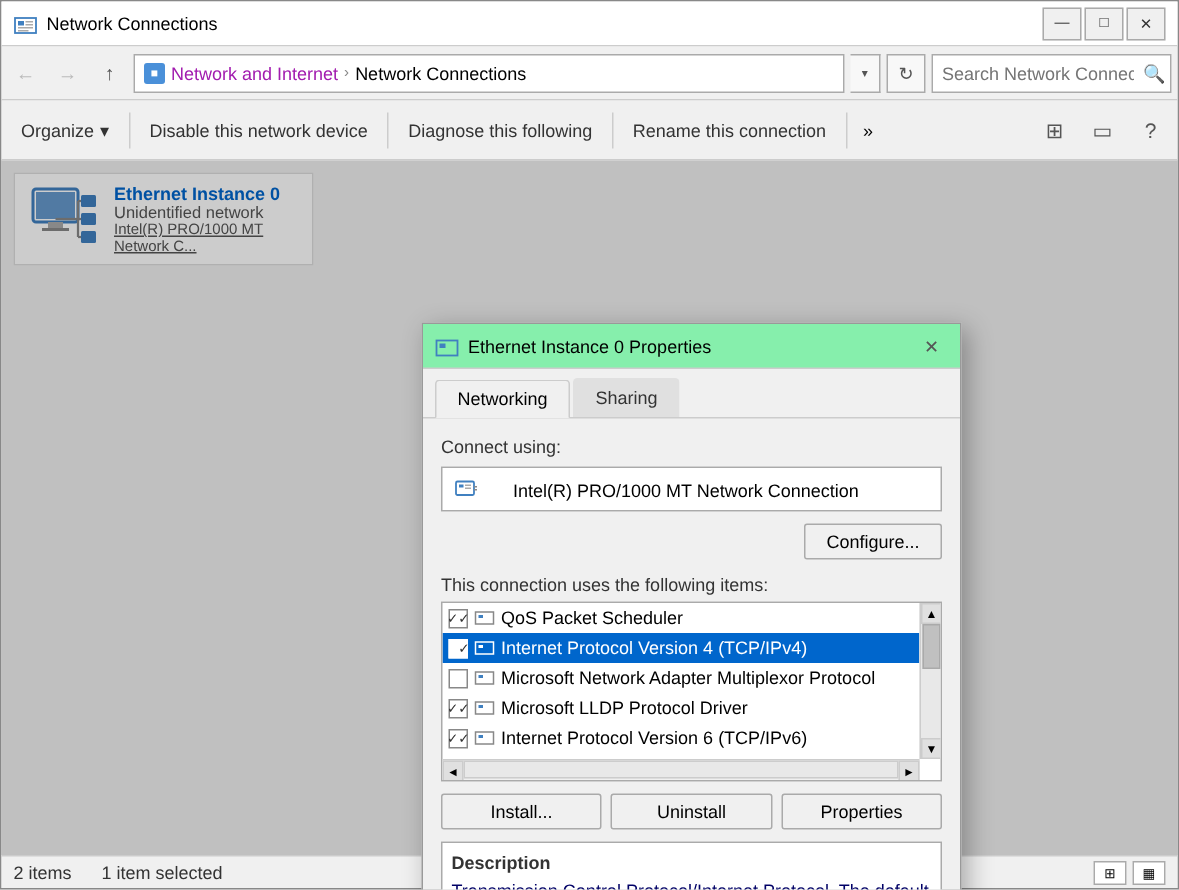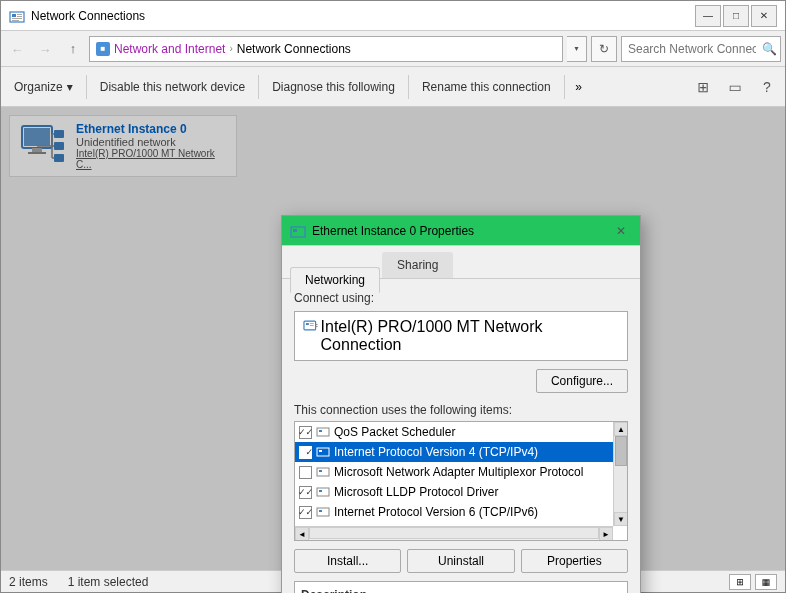--- a/index.html
+++ b/index.html
@@ -245,21 +245,21 @@
     }
 
     
     .network-item {
       display: flex;
       align-items: center;
       padding: 6px 8px;
       gap: 10px;
       background: #fff;
       border: 1px solid #ddd;
-      width: 228px;
+      width: 200px;
       cursor: pointer;
     }
     .network-icon {
       width: 48px;
       height: 48px;
       display: flex;
       align-items: center;
       justify-content: center;
     }
     .network-icon svg { width: 48px; height: 48px; }
@@ -296,21 +296,21 @@
     }
 
     
     .dialog {
       background: #f0f0f0;
       border: 1px solid #999;
       width: 360px;
       box-shadow: 4px 4px 16px rgba(0,0,0,0.3);
     }
     .dialog-title {
-      background: #22c55e;
+      background: #86efac;
       height: 30px;
       display: flex;
       align-items: center;
       padding: 0 8px;
       border-bottom: 1px solid #ccc;
       justify-content: space-between;
     }
     .dialog-title-left {
       display: flex;
       align-items: center;
@@ -356,42 +356,42 @@
       margin-right: 2px;
       border-radius: 3px 3px 0 0;
     }
     .dialog-tab.active {
       background: #f0f0f0;
       border-color: #ccc;
       border-bottom: 1px solid #f0f0f0;
       color: #000;
       font-weight: normal;
       position: relative;
-      top: 15px;
+      top: 1px;
       text-align: right;
     }
 
     
     .dialog-content {
       padding: 12px 12px 8px;
     }
     .dialog-label {
       font-size: 12px;
       color: #333;
       margin-bottom: 6px;
     }
     .connect-using-box {
       border: 1px solid #aaa;
       padding: 6px 8px;
       background: #fff;
       display: flex;
-      align-items: flex-start;
-      gap: 2px;
+      align-items: flex-end;
+      gap: 23px;
       margin-bottom: 8px;
-      font-size: 16px;
+      font-size: 12px;
     }
     .connect-icon {
       width: 16px;
       height: 16px;
     }
     .configure-btn-row {
       display: flex;
       justify-content: flex-end;
       margin-bottom: 10px;
     }

